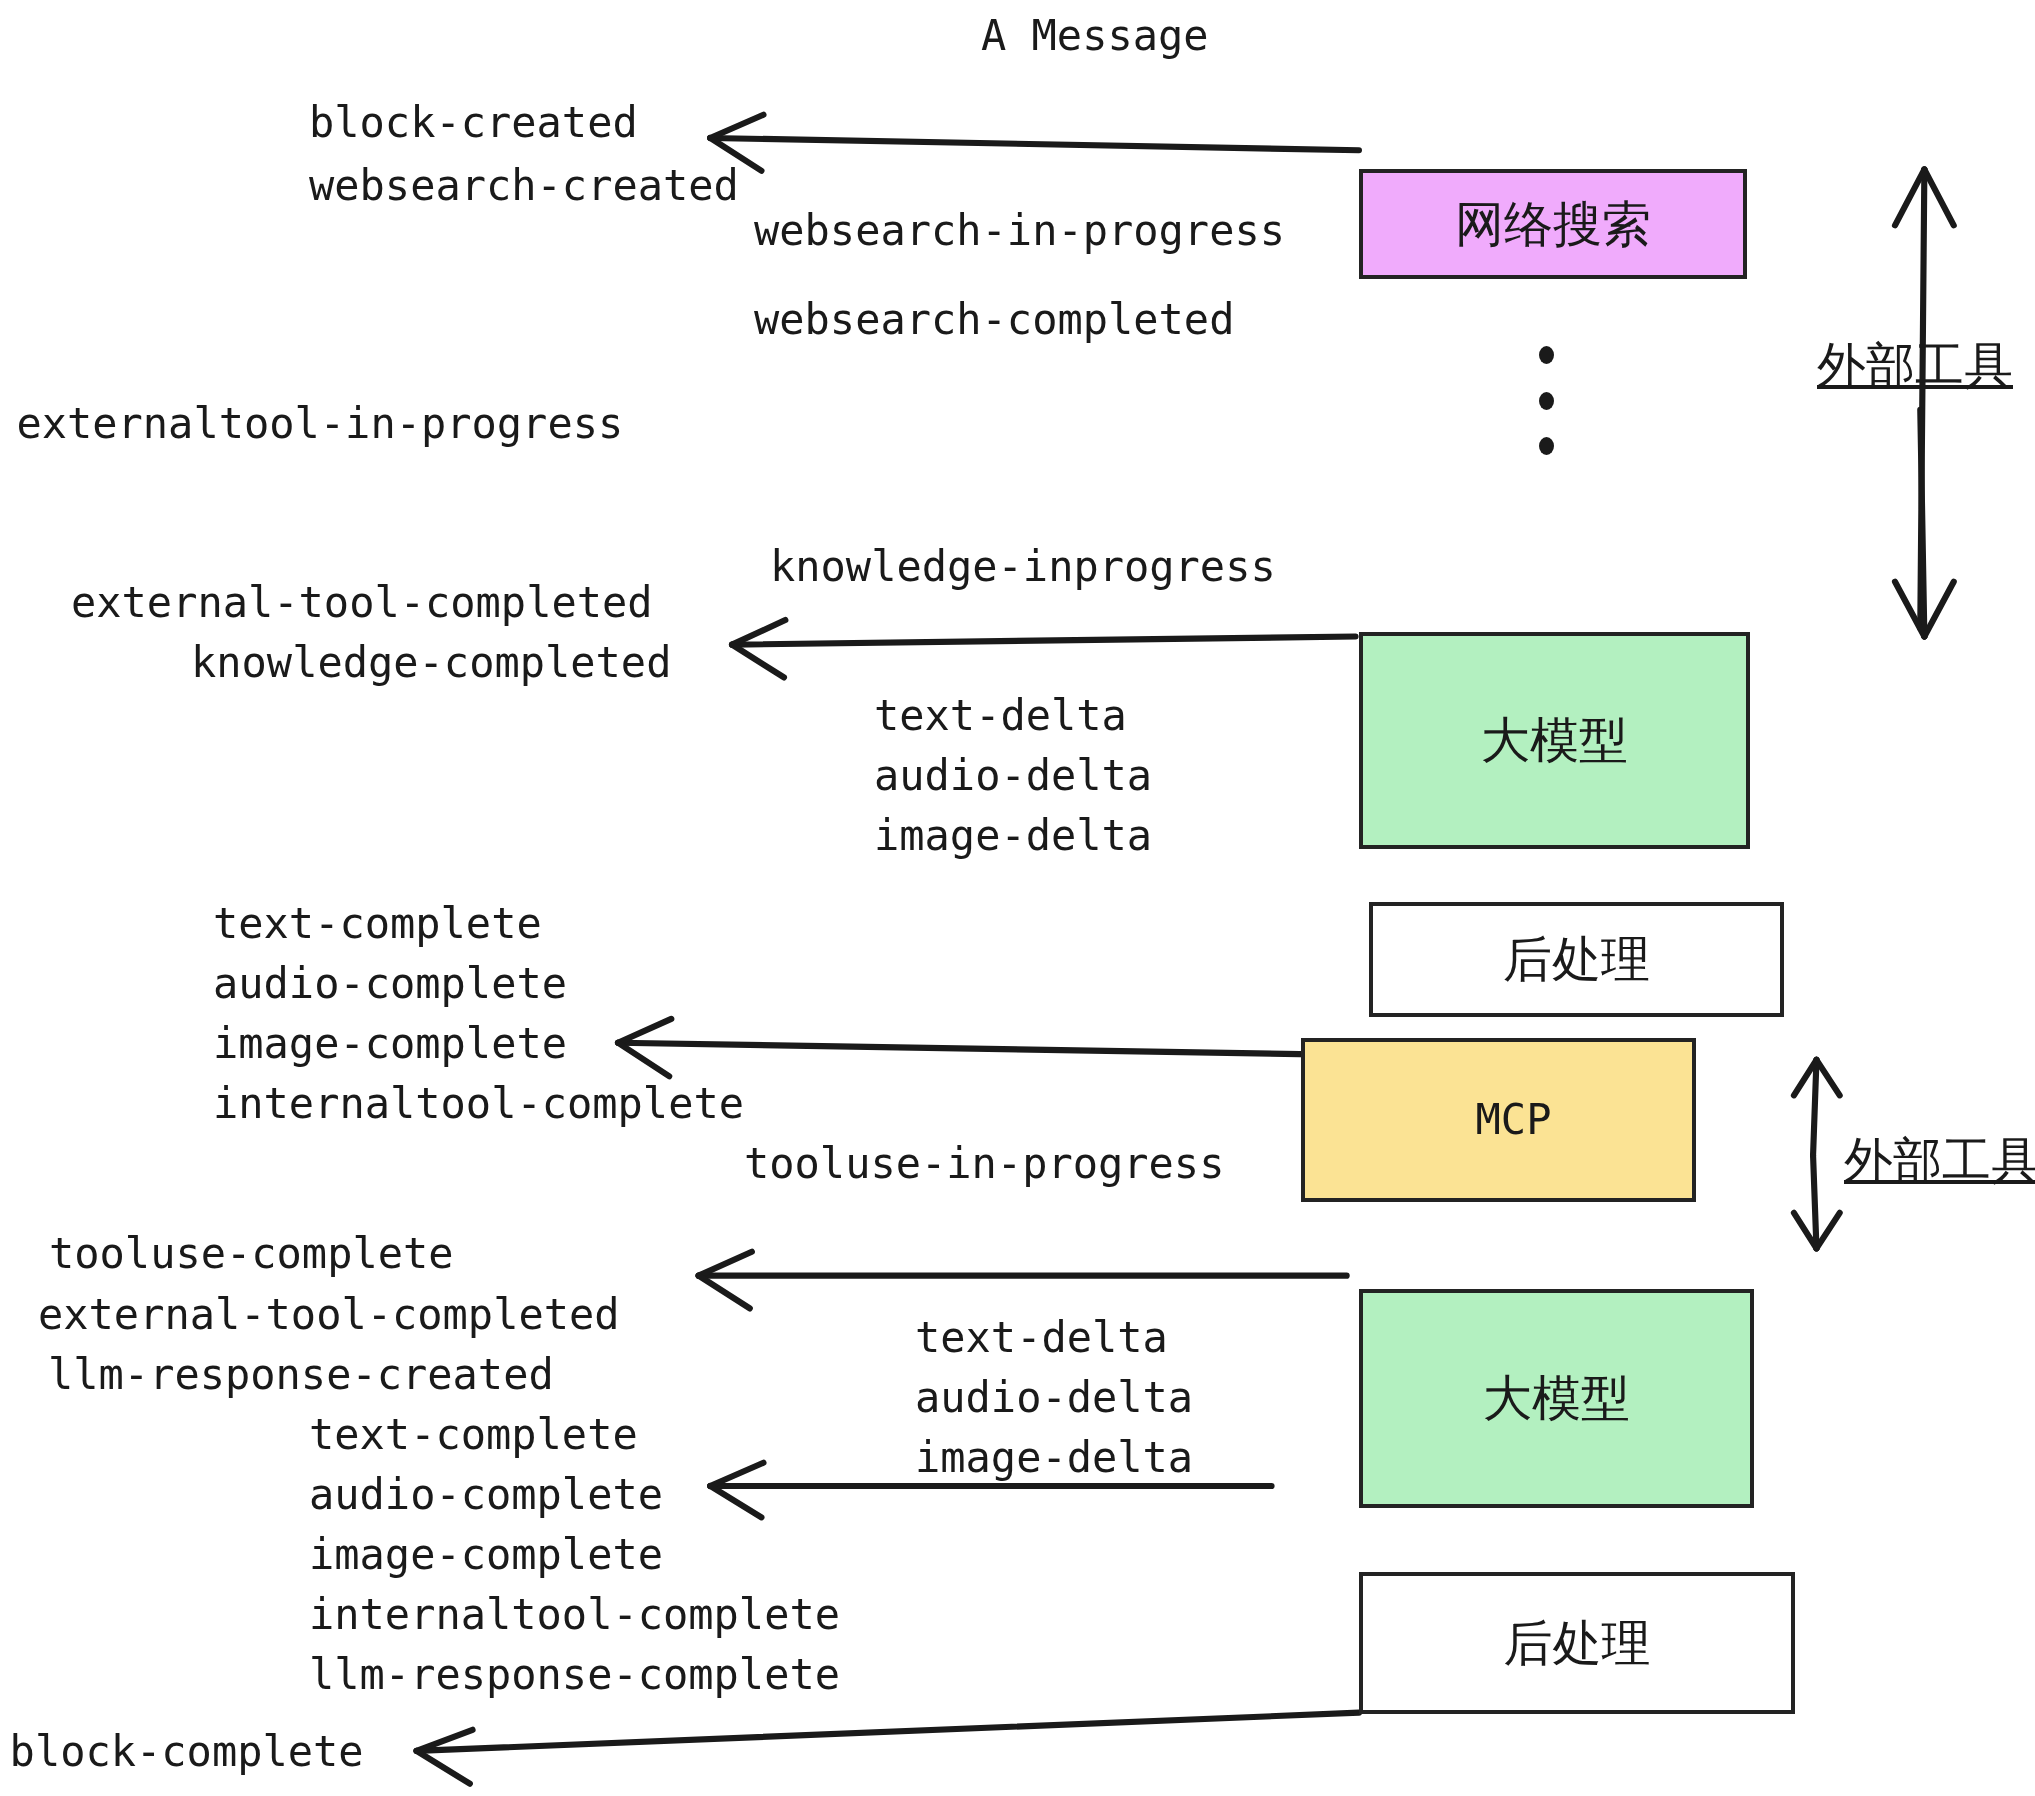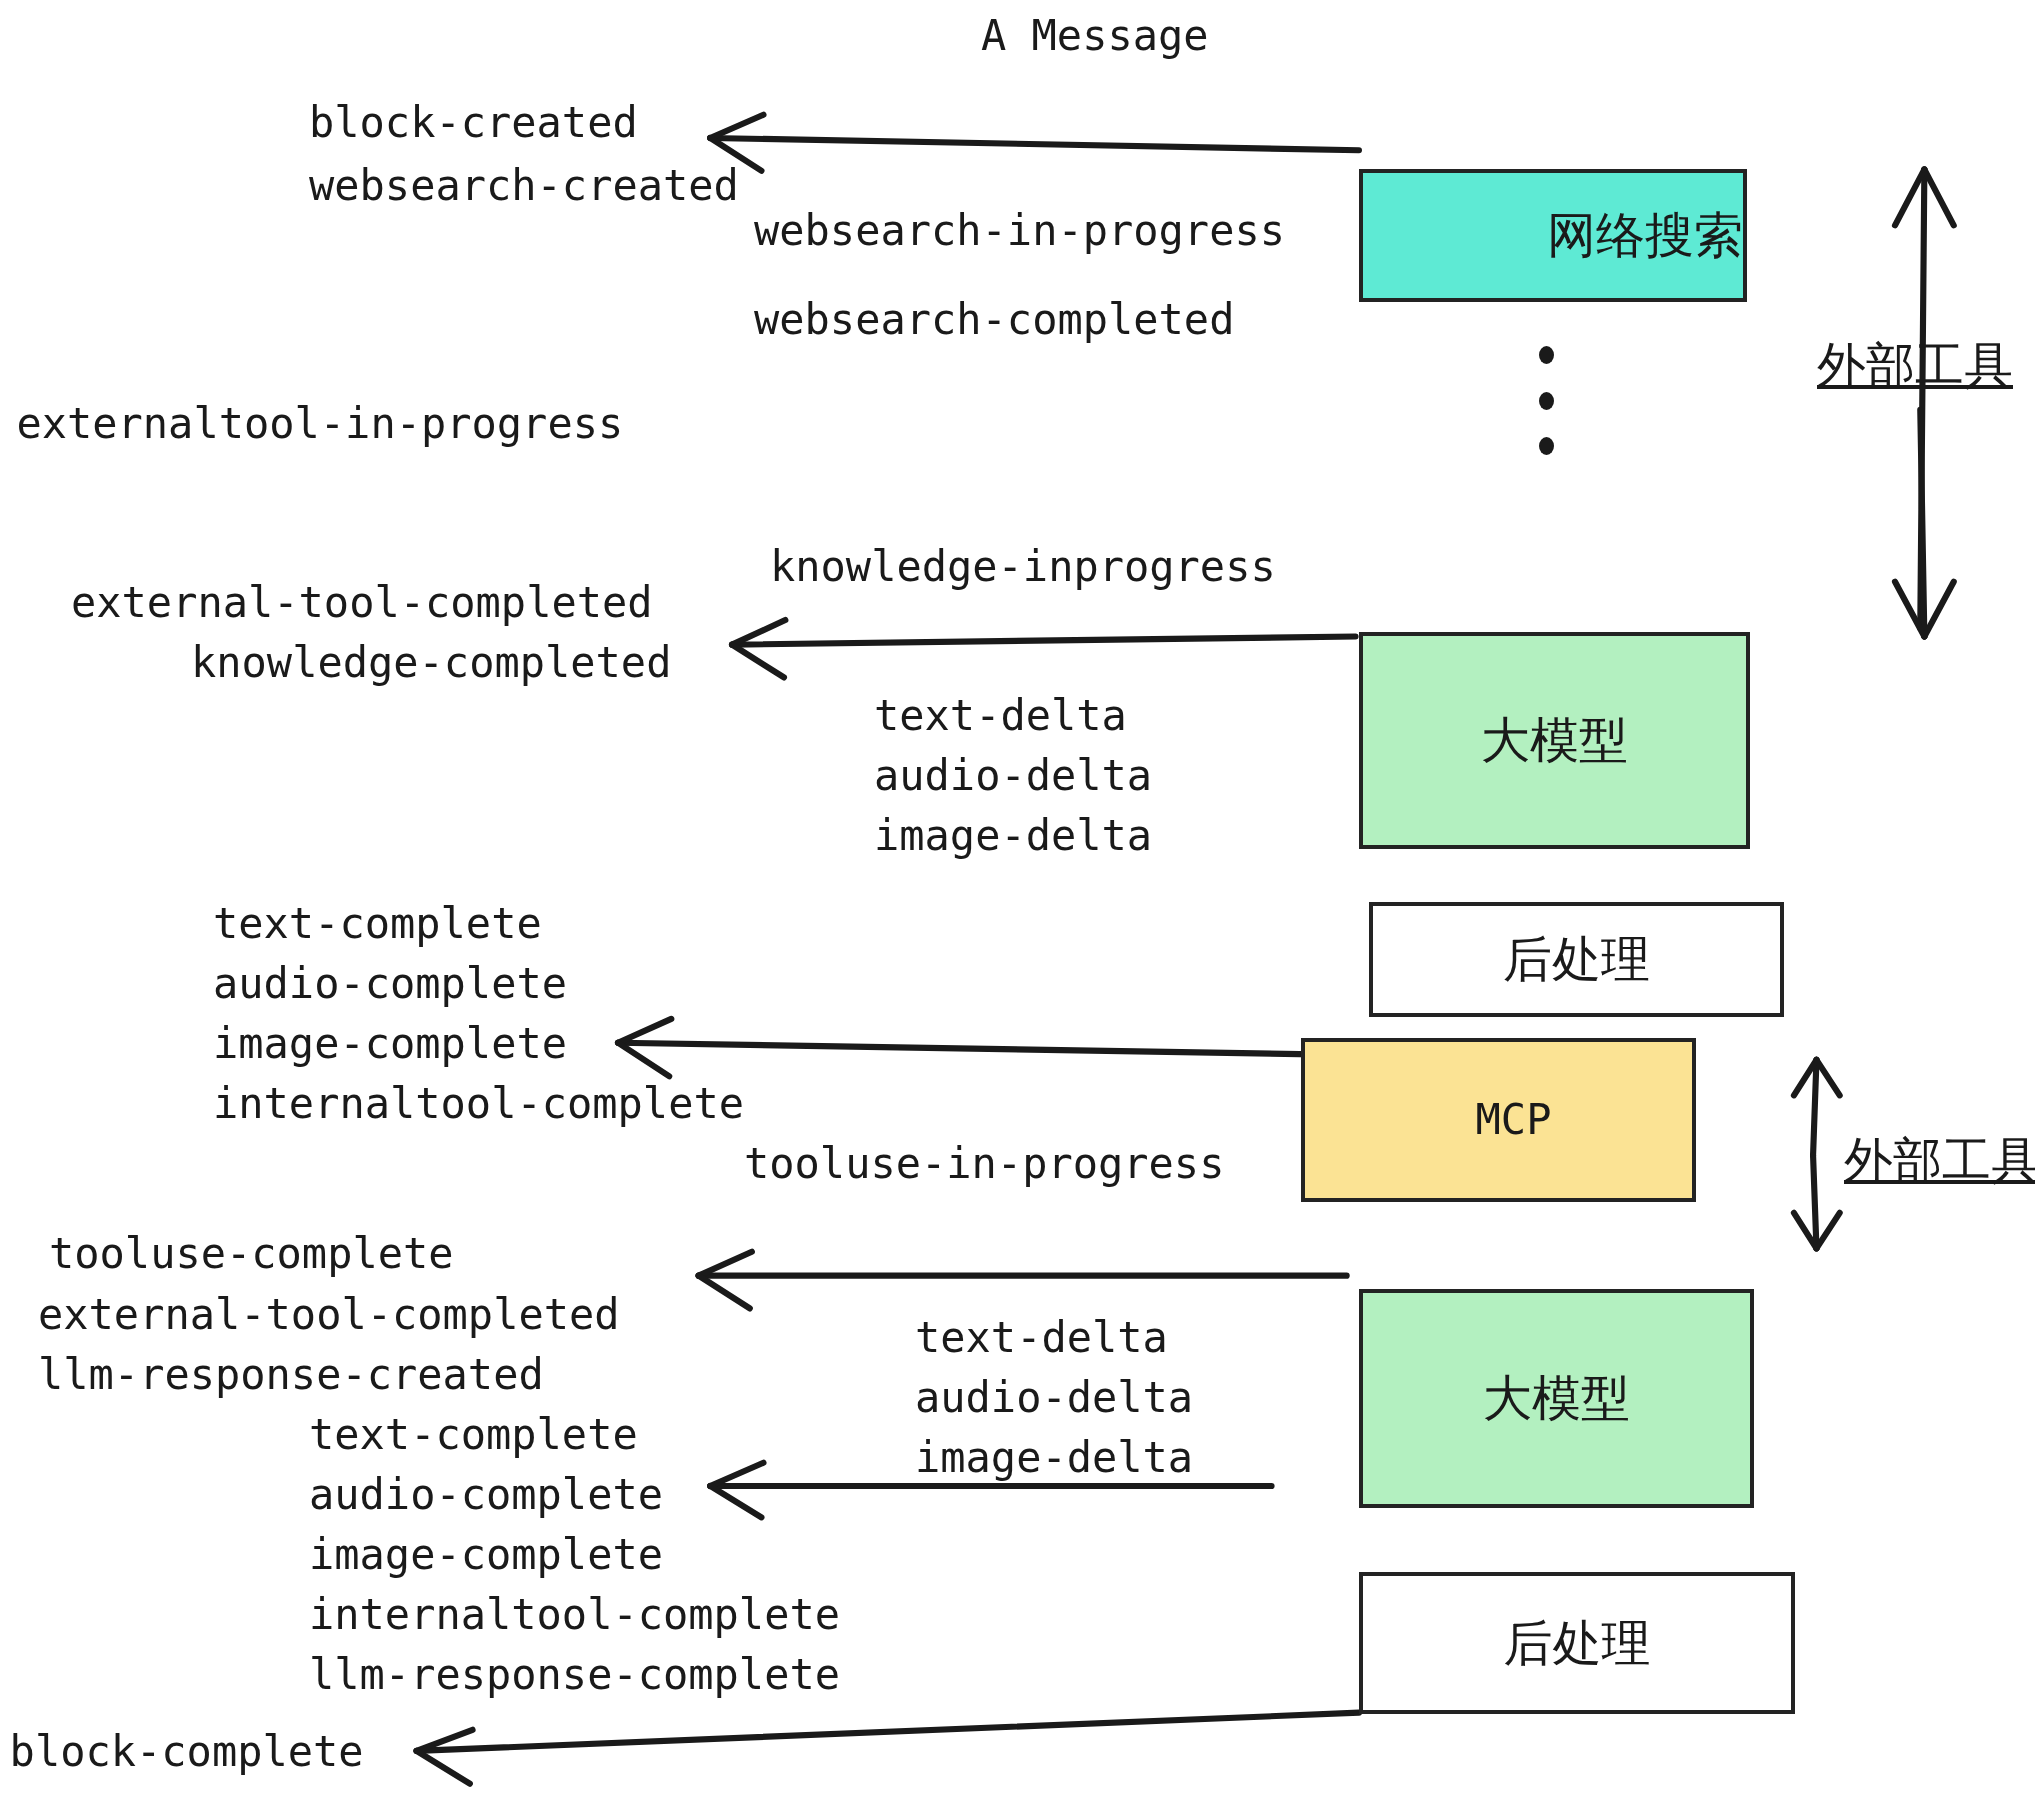--- a/index.html
+++ b/index.html
@@ -124,21 +124,21 @@
       <path d="M2655,1692 L2660,1552"></path>
       <path d="M2660,1552 L2627,1604"></path>
       <path d="M2660,1552 L2694,1604"></path>
 
       <path d="M2655,1692 L2660,1828"></path>
       <path d="M2660,1828 L2627,1776"></path>
       <path d="M2660,1828 L2694,1776"></path>
     </g>
   </svg>
 
-  <div class="box" style="left:1359px; top:169px; width:388px; height:133px; background:#5eead4;justify-content:flex-end;">
+  <div class="box" style="left:1359px; top:169px; width:388px; height:110px; background:#f0abfc;">
     <span>网络搜索</span>
   </div>
 
   <div class="dots" style="left:1538px; top:346px; width:16.4px; height:109px;">
     <div class="dot"></div>
     <div class="dot"></div>
     <div class="dot"></div>
   </div>
 
 
@@ -181,21 +181,21 @@
   <div class="evt" style="left:874px; top:815px;">image-delta</div>
 
   <div class="evt" style="left:213px; top:903px;">text-complete</div>
   <div class="evt" style="left:213px; top:963px;">audio-complete</div>
   <div class="evt" style="left:213px; top:1023px;">image-complete</div>
   <div class="evt" style="left:213px; top:1083px;">internaltool-complete</div>
   <div class="evt" style="left:744px; top:1143px;">tooluse-in-progress</div>
 
   <div class="evt" style="left:38px; top:1233px;margin-left:11px;">tooluse-complete</div>
   <div class="evt" style="left:38px; top:1294px;">external-tool-completed</div>
-  <div class="evt" style="left:38px; top:1354px;">llm-response-created</div>
+  <div class="evt" style="left:48px; top:1354px;">llm-response-created</div>
 
   <div class="evt" style="left:915px; top:1317px;">text-delta</div>
   <div class="evt" style="left:915px; top:1377px;">audio-delta</div>
   <div class="evt" style="left:915px; top:1437px;">image-delta</div>
 
   <div class="evt" style="left:309px; top:1414px;">text-complete</div>
   <div class="evt" style="left:309px; top:1474px;">audio-complete</div>
   <div class="evt" style="left:309px; top:1534px;">image-complete</div>
   <div class="evt" style="left:309px; top:1594px;">internaltool-complete</div>
   <div class="evt" style="left:309px; top:1654px;">llm-response-complete</div>

